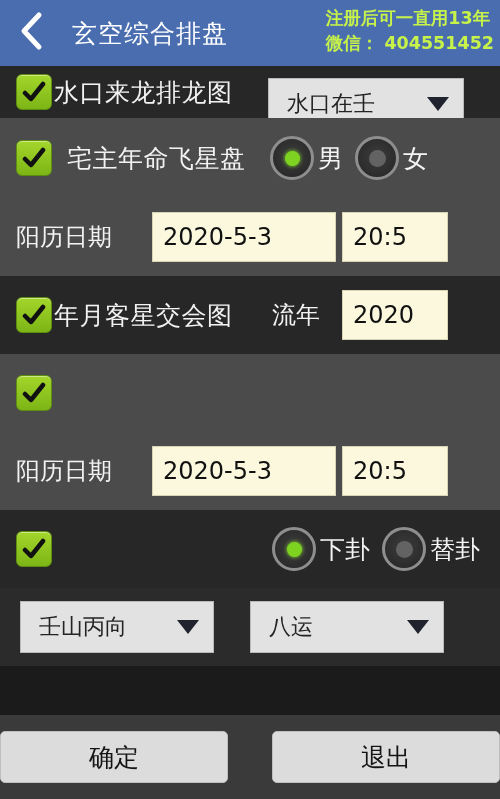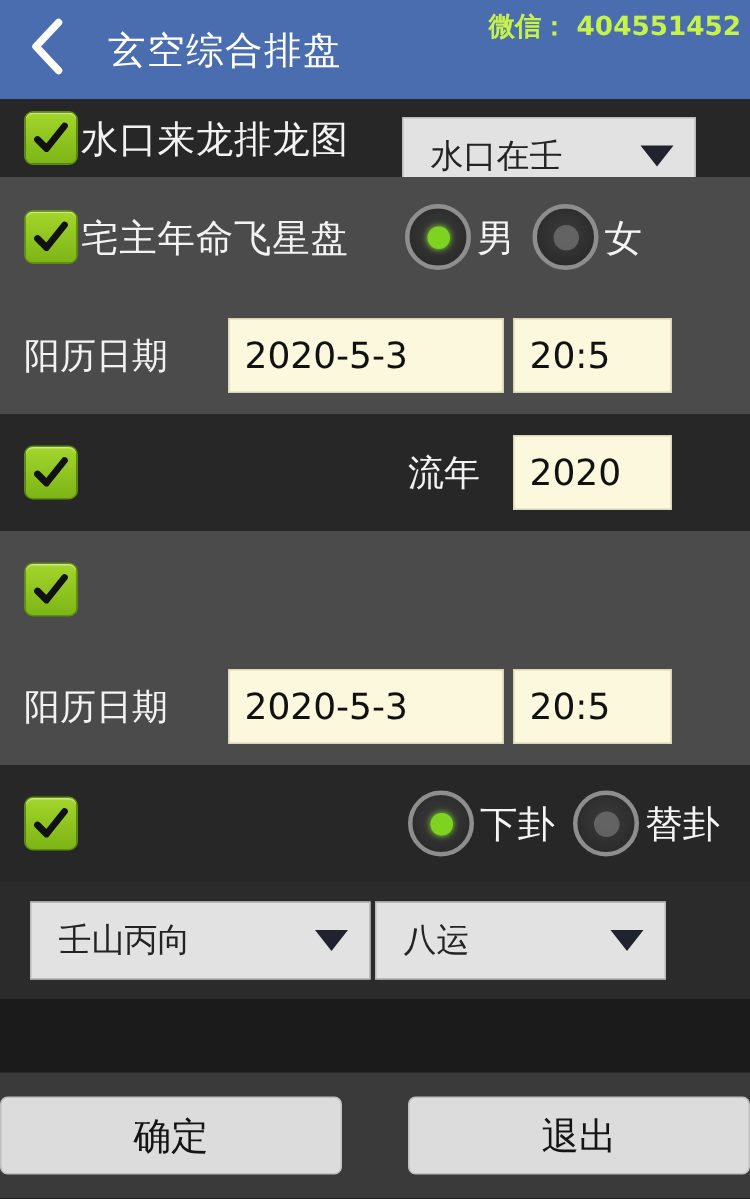--- a/index.html
+++ b/index.html
@@ -49,21 +49,21 @@
     position: relative;
     display: flex; align-items: center;
     padding: 0 16px;
     width: 100%;
   }
   .row.dark  { background: #272727; }
   .row.light { background: #4b4b4b; }
   .row.plain { background: #2b2b2b; }
 
   .r-h76 { height: 52px; align-items: center; }
-  .r-h80 { height: 80px; }
+  .r-h80 { height: 80px; gap: 13px; }
   .r-h78 { height: 78px; }
 
   
   .cb {
     width: 36px; height: 36px; flex: 0 0 36px;
     border-radius: 6px;
     background: linear-gradient(180deg,#a4d62b 0%,#7cb516 100%);
     border: 1px solid #5f8d10;
     box-shadow: inset 0 1px 0 rgba(255,255,255,.45);
     display: flex; align-items: center; justify-content: center;
@@ -158,20 +158,21 @@
   <div class="header">
     <div class="back-btn">
       <span class="chev">
         <svg width="26" height="40" viewBox="0 0 26 40">
           <polyline points="21,4 6,20 21,36" fill="none" stroke="#ffffff" stroke-width="5" stroke-linecap="round" stroke-linejoin="round"></polyline>
         </svg>
       </span>
     </div>
     <div class="header-title">玄空综合排盘</div>
     <div class="promo">
+      <div class="l1">注册后可一直用13年</div>
       <div class="l2">微信： 404551452</div>
     </div>
   </div>
 
   <div class="body">
 
     <div class="row dark r-h76">
       <div class="cb">
         <svg width="24" height="24" viewBox="0 0 24 24">
           <polyline points="3,13 9,19 21,4" fill="none" stroke="#111111" stroke-width="4.5" stroke-linecap="round" stroke-linejoin="round"></polyline>
@@ -208,20 +209,21 @@
       <input class="txt" style="position: absolute; left: 152px; top: 14px; width: 184px;" value="2020-5-3">
       <input class="txt" style="position: absolute; left: 342px; top: 14px; width: 106px;" value="20:5">
     </div>
 
     <div class="row dark r-h78">
       <div class="cb">
         <svg width="24" height="24" viewBox="0 0 24 24">
           <polyline points="3,13 9,19 21,4" fill="none" stroke="#111111" stroke-width="4.5" stroke-linecap="round" stroke-linejoin="round"></polyline>
         </svg>
       </div>
+      <div class="row-label">年月客星交会图</div>
       <div class="side-label" style="position:absolute; left:272px;">流年</div>
       <input class="txt" style="position: absolute; left: 342px; top: 14px; width: 106px;" value="2020">
     </div>
 
     <div class="row light r-h78">
       <div class="cb">
         <svg width="24" height="24" viewBox="0 0 24 24">
           <polyline points="3,13 9,19 21,4" fill="none" stroke="#111111" stroke-width="4.5" stroke-linecap="round" stroke-linejoin="round"></polyline>
         </svg>
       </div>
@@ -245,21 +247,21 @@
           </div>
         <span class="radio-label">下卦</span>
         <div class="radio off">
             <span class="dot"></span>
           </div>
         <span class="radio-label">替卦</span>
       </div>
     </div>
 
     <div class="row plain r-h78" style="background:#2b2b2b;">
-      <div class="dd" style="position:absolute; left:20px; top:13px; width:227px;">
+      <div class="dd" style="position:absolute; left:20px; top:13px; width:194px;">
         <span class="dd-text">壬山丙向</span>
         <span class="caret"></span>
       </div>
       <div class="dd" style="position:absolute; left:250px; top:13px; width:194px;">
         <span class="dd-text">八运</span>
         <span class="caret"></span>
       </div>
     </div>
 
     <div class="spacer"></div>

